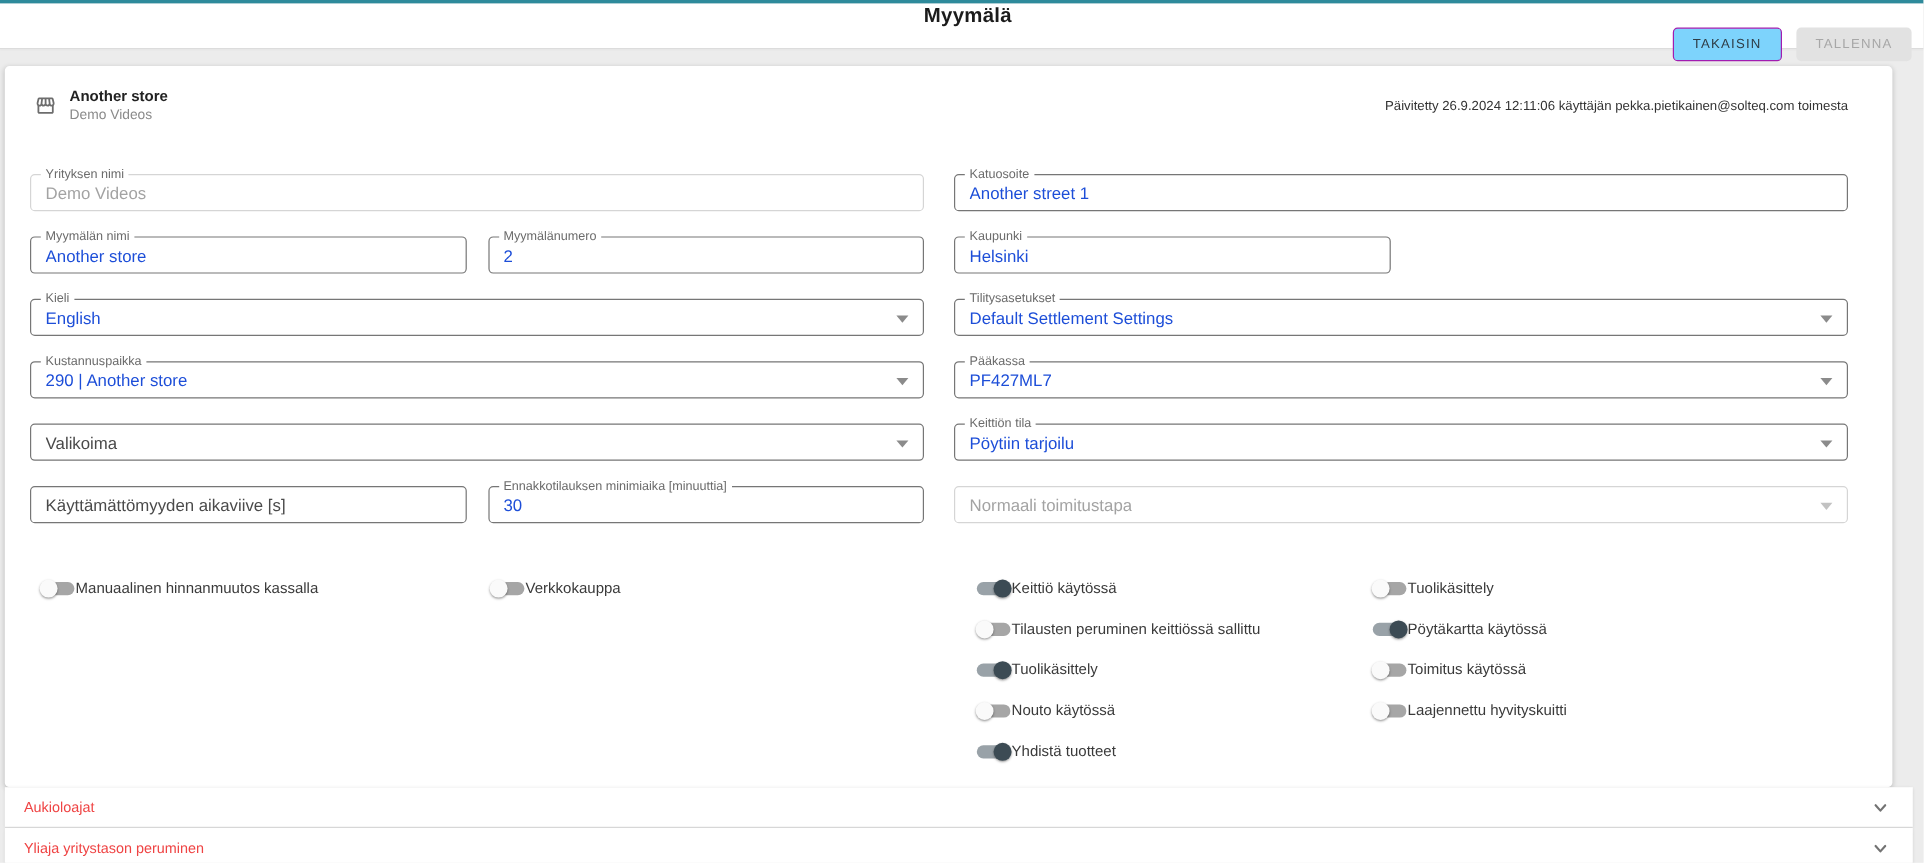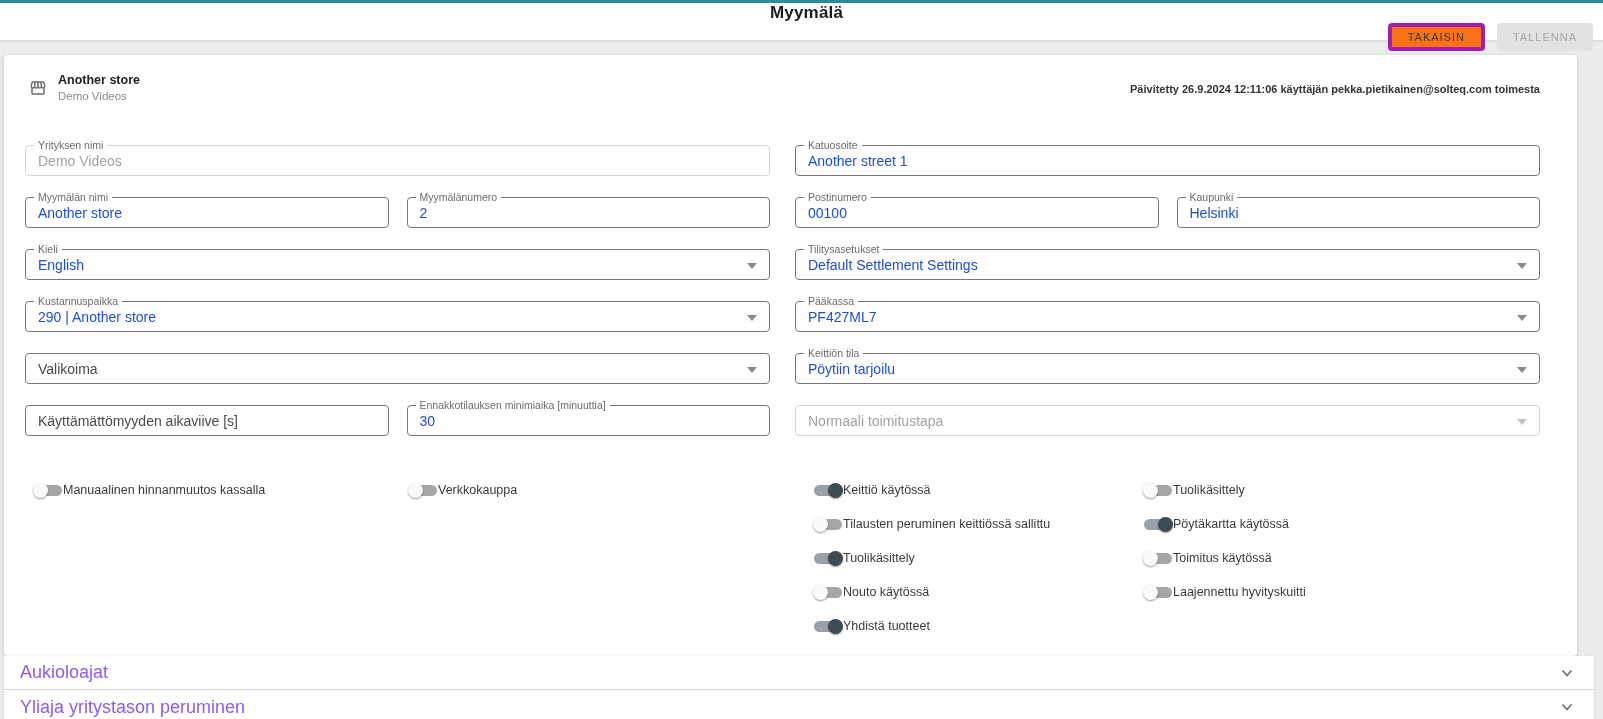--- a/index.html
+++ b/index.html
@@ -19,38 +19,38 @@
     box-shadow: 0 1px 2px rgba(0,0,0,0.06);
     position: relative; z-index: 5; flex-direction: column;
   }
   .appbar-title { font-size: 17px; font-weight: 700; color: #1b1b1b; letter-spacing: .2px; }
   .appbar-actions { margin-left: auto; display: flex; gap: 12px; align-items: center; }
   .btn {
     font-family: "Liberation Sans", sans-serif;
     font-size: 11px; letter-spacing: 1px; font-weight: 500;
     padding: 0 16px; height: 28px; border-radius: 4px; cursor: pointer;
   }
-  .btn-outline { background: #f97316; border: 4px solid #a21caf; color: #2f3d46; }
+  .btn-outline { background: #7dd3fc; border: 1px solid #a21caf; color: #2f3d46; }
   .btn-disabled { background: #e2e2e2; border: none; color: #a7a7a7; cursor: default; }
   
   .content { position: relative; }
   .card {
     margin: 14px 26px 0 4px;
     height: 601px;
     background: #fff; border-radius: 4px;
     box-shadow: 0 1px 4px rgba(0,0,0,0.18);
     padding: 12px 37px 0 21px;
     overflow: hidden;
   }
   .card-head { display: flex; align-items: flex-start; }
   .store-id { display: flex; align-items: center; gap: 11px; padding-left: 4px; margin-top: 6px; }
   .store-icon { width: 18px; height: 18px; flex: 0 0 auto; }
   .store-name { font-size: 12.5px; font-weight: 700; color: #222; line-height: 1.25; }
   .store-company { font-size: 11.5px; color: #8a8a8a; line-height: 1.25; }
-  .updated { margin-left: auto; margin-top: 16px; font-size: 11px; color: #333; font-weight: bold; }
+  .updated { margin-left: auto; margin-top: 16px; font-size: 11px; color: #333; }
   
   .form { display: grid; grid-template-columns: 1fr 1fr; column-gap: 25px; margin-top: 42px; }
   .col { display: flex; flex-direction: column; }
   .row { display: grid; grid-template-columns: 1fr; column-gap: 18px; margin-bottom: 21px; height: 31px; }
   .row.two { grid-template-columns: 1fr 1fr; }
   .fld {
     position: relative; height: 31px;
     border: 1px solid #767676; border-radius: 4px;
     display: flex; align-items: center;
     padding: 0 30px 0 12px; background: #fff;
@@ -92,21 +92,21 @@
   .toggle-label { font-size: 12.5px; color: #3a3a3a; white-space: nowrap; }
   
   .accordion {
     margin: 0 9px 0 4px; background: #fff;
     box-shadow: 0 1px 3px rgba(0,0,0,0.14);
     display: flex; align-items: center;
     padding: 0 20px 0 16px;
     height: 34px; cursor: pointer;
   }
   .accordion.first { border-bottom: 1px solid #dcdcdc; }
-  .accordion-label { font-size: 18px; color: #8b5cf6; }
+  .accordion-label { font-size: 12px; color: #ef4444; }
   .accordion .chev { margin-left: auto; width: 14px; height: 14px; }
 </style>
 </head>
 <body>
 
 <div class="teal-line"></div>
 
 <div class="appbar">
   <div class="appbar-title">Myymälä</div>
   <div class="appbar-actions">
@@ -198,24 +198,20 @@
       </div>
 
       <div class="col">
         <div class="row">
           <div class="fld no-caret">
             <span class="fld-label">Katuosoite</span>
             <span class="fld-value">Another street 1</span>
           </div>
         </div>
         <div class="row two">
-          <div class="fld no-caret">
-            <span class="fld-label">Postinumero</span>
-            <span class="fld-value">00100</span>
-          </div>
           <div class="fld no-caret">
             <span class="fld-label">Kaupunki</span>
             <span class="fld-value">Helsinki</span>
           </div>
         </div>
         <div class="row">
           <div class="fld">
             <span class="fld-label">Tilitysasetukset</span>
             <span class="fld-value">Default Settlement Settings</span>
             <span class="caret"></span>

